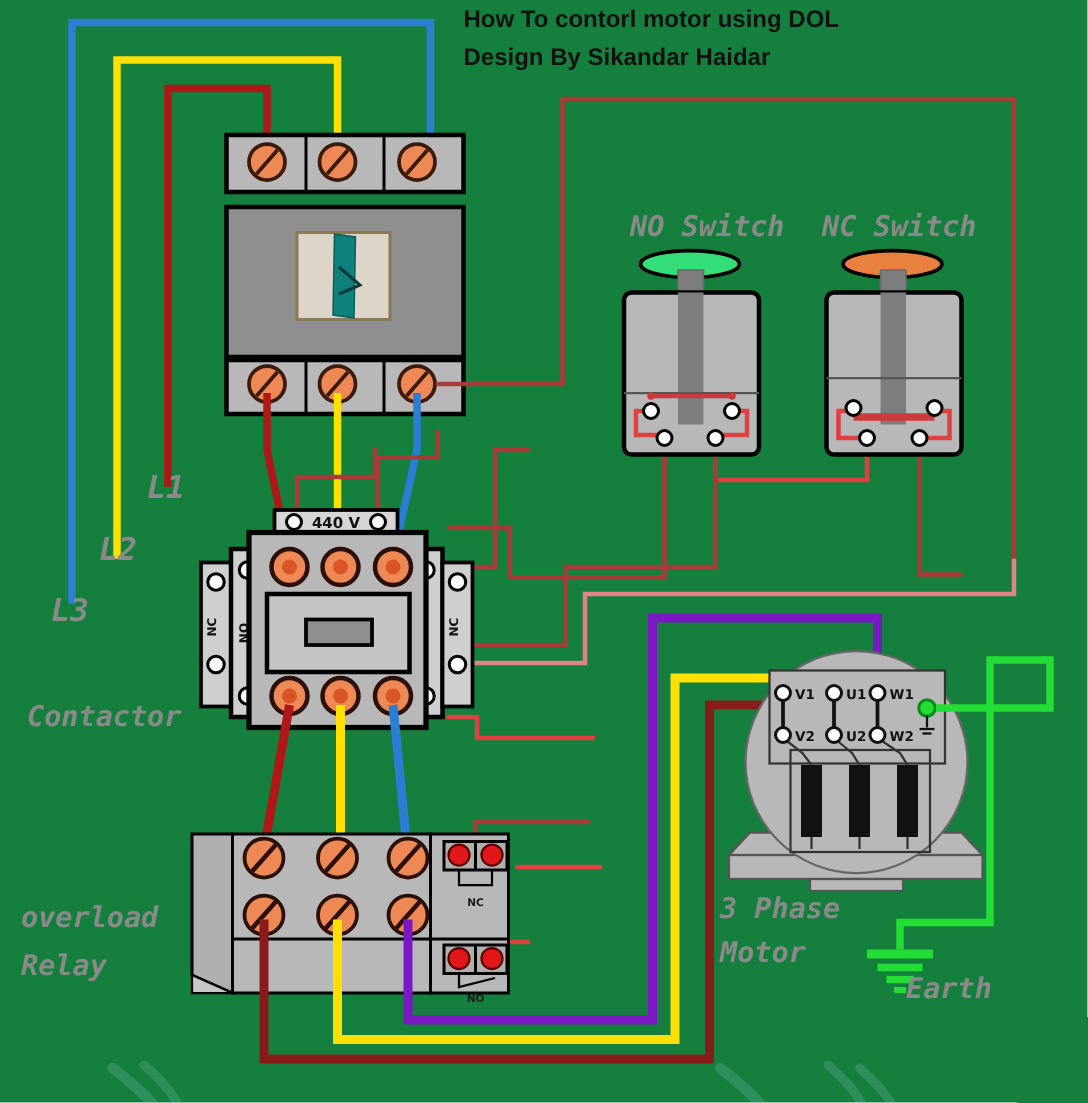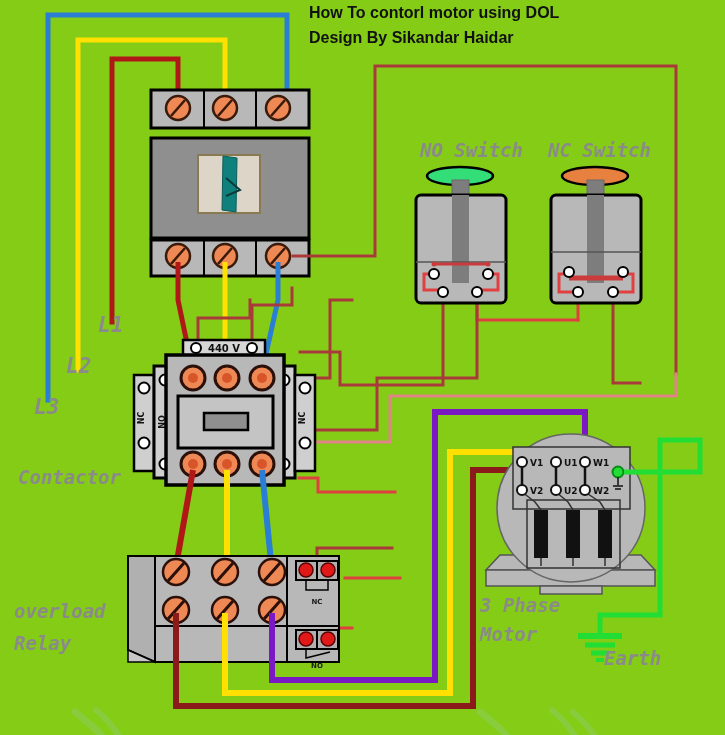--- a/index.html
+++ b/index.html
@@ -1,17 +1,17 @@
 <!DOCTYPE html>
 <html><head>
 <meta charset="utf-8">
 <style>
   html,body{margin:0;padding:0;background:#ffffff;}
   body{font-family:"Liberation Sans",sans-serif;}
-  #stage{position:relative;width:725px;height:735px;background:#84cc16;overflow:hidden;}
+  #stage{position:relative;width:725px;height:735px;background:#15803d;overflow:hidden;}
   #stage svg{position:absolute;left:0;top:0;}
   .ttl{font-family:"Liberation Sans",sans-serif;font-weight:bold;font-size:16px;fill:#111;}
   .lbl{font-family:"DejaVu Sans Mono",monospace;font-style:italic;font-weight:bold;fill:#8a8a8a;}
   .lbl-lg{font-size:21px;}
   .lbl-md{font-size:19px;}
   .tiny{font-family:"DejaVu Sans",sans-serif;font-size:7px;fill:#1a1a1a;font-weight:bold;}
   .tiny2{font-family:"DejaVu Sans",sans-serif;font-size:8px;fill:#111;font-weight:bold;}
   .coil{font-family:"DejaVu Sans",sans-serif;font-size:10px;fill:#111;font-weight:bold;}
   .mt{font-family:"DejaVu Sans",sans-serif;font-size:9px;fill:#111;font-weight:bold;}
 </style>

